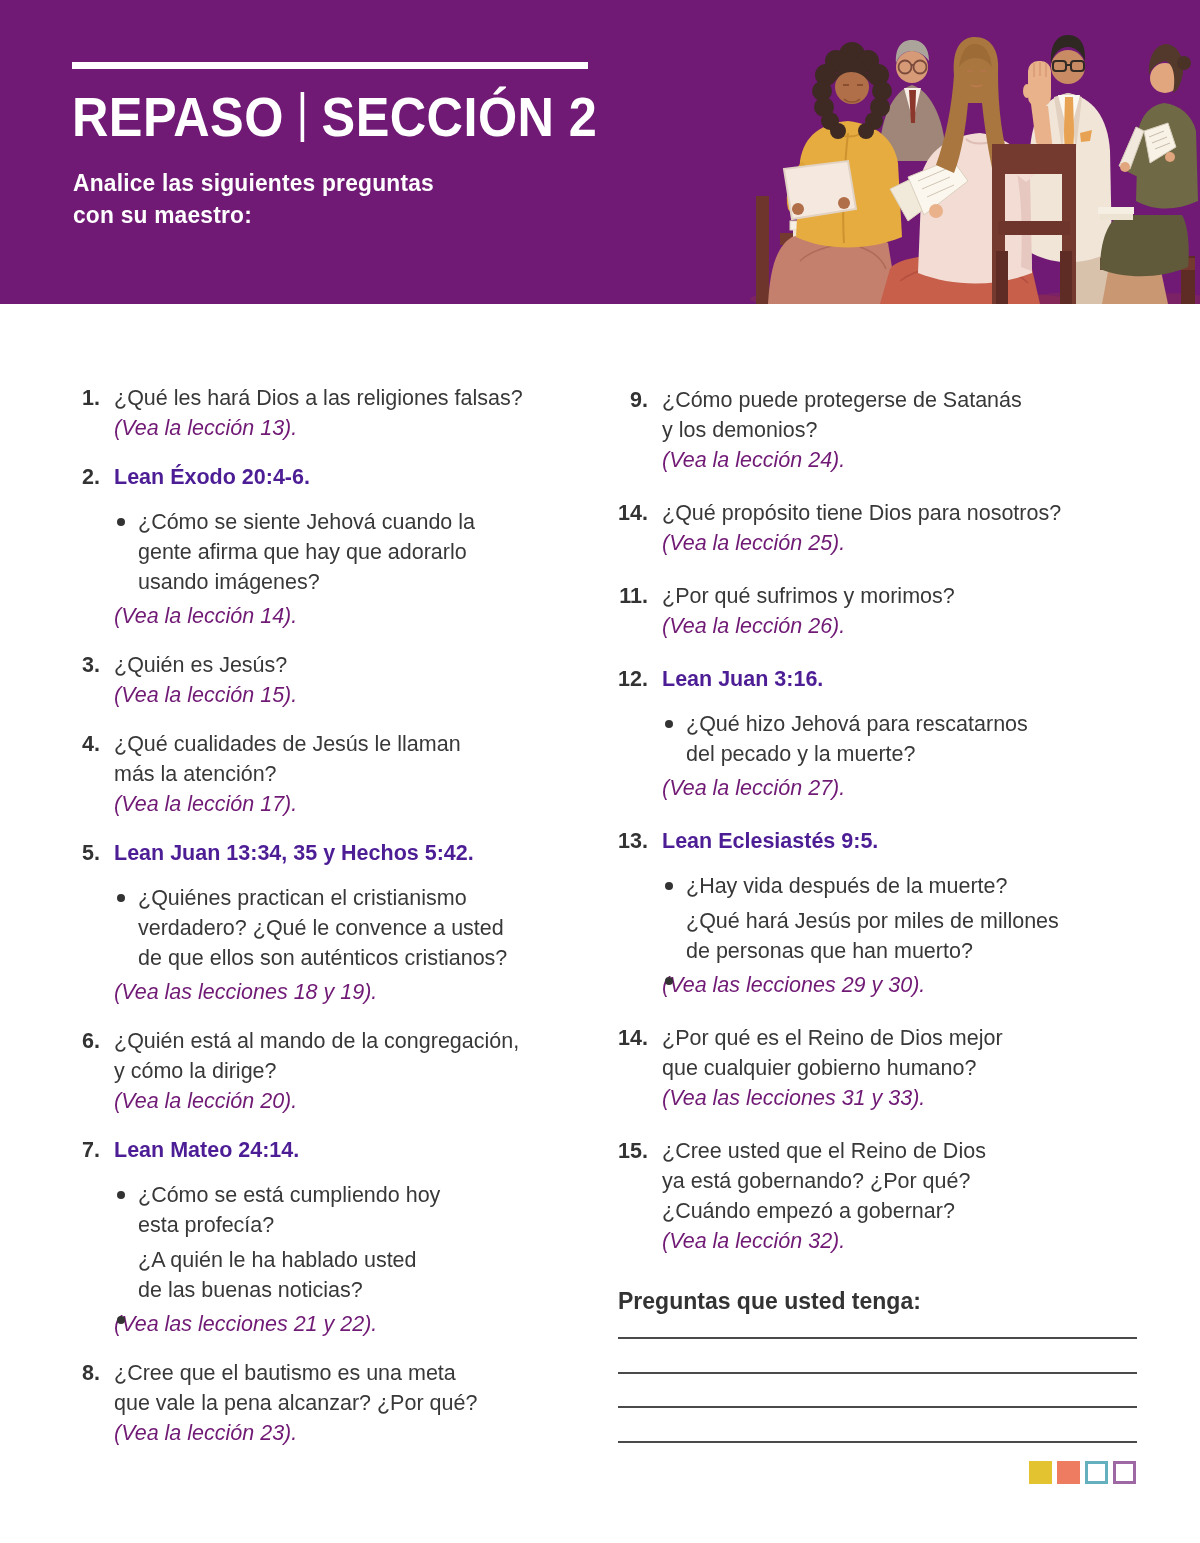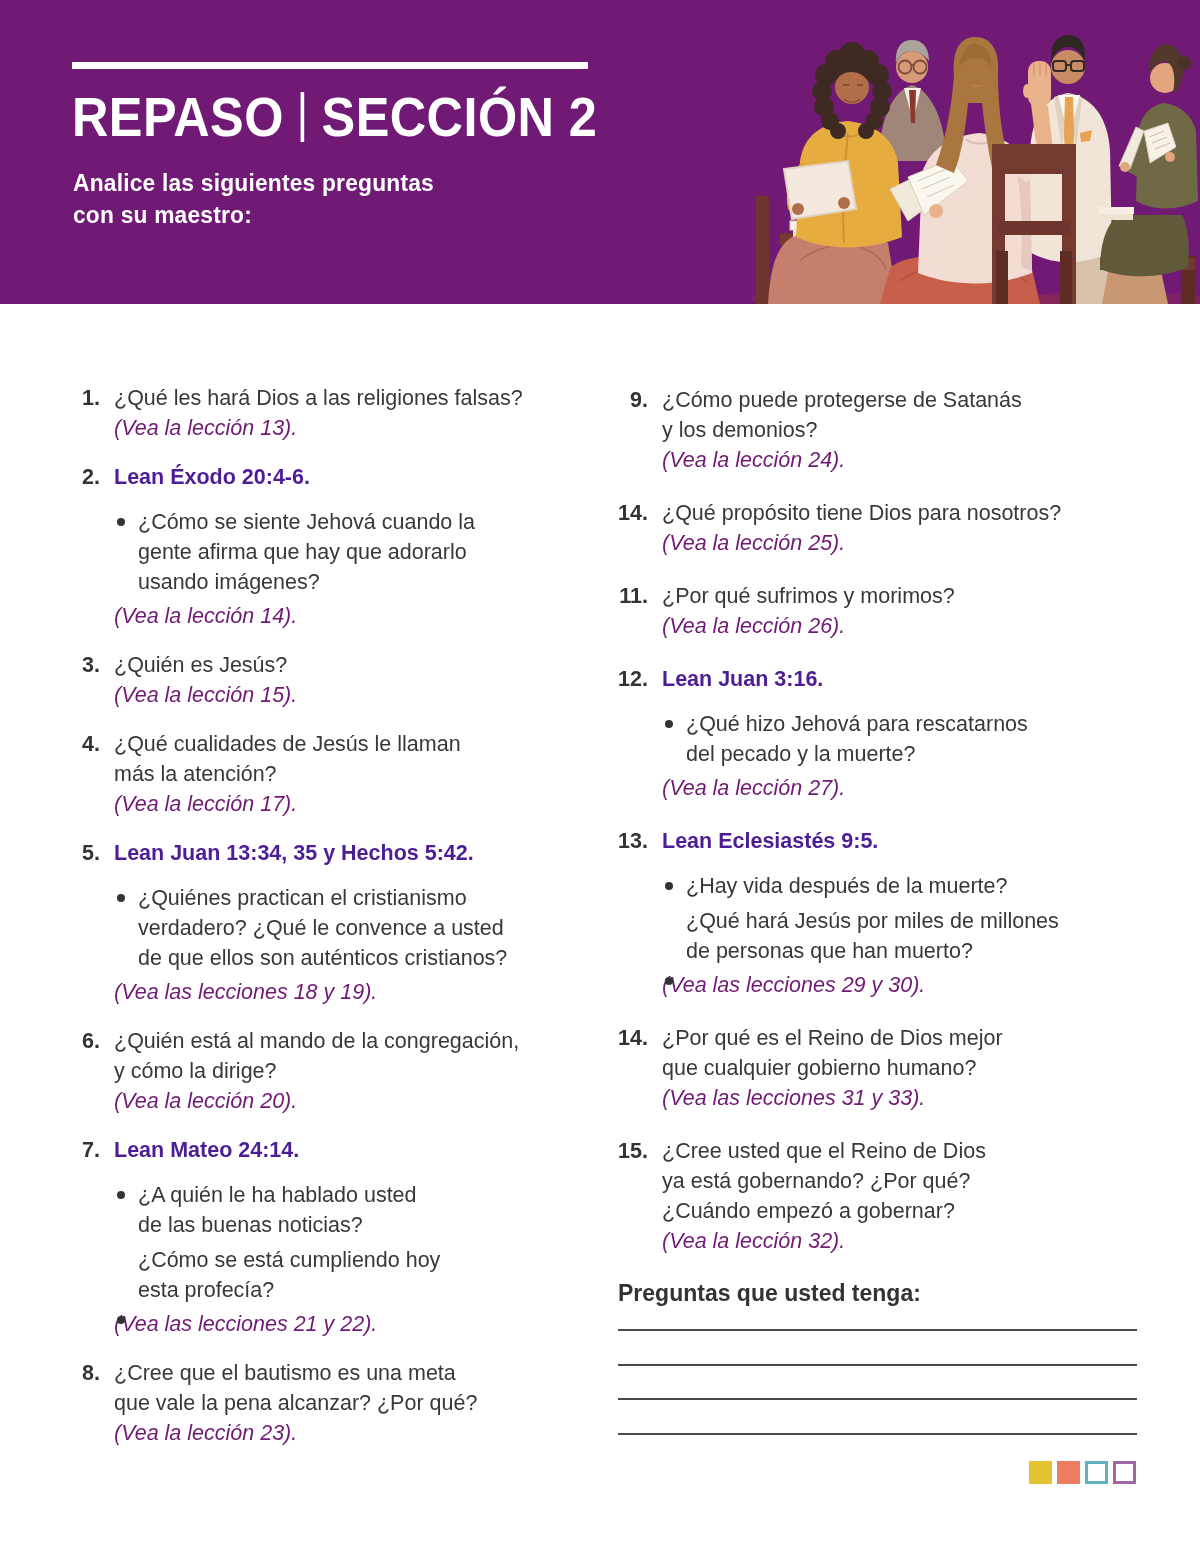--- a/index.html
+++ b/index.html
@@ -33,21 +33,21 @@
   .qhead{font-weight:bold;color:#4c1d95;}
   .qtext,.btext{white-space:pre-line;}
   .bullets{margin-top:15px;}
   .bullet{display:flex;}
   .bullet + .bullet{margin-top:5px;align-items:flex-end;}
   .dot{flex:0 0 24px;position:relative;}
   .dot::after{content:"";position:absolute;left:3px;top:11px;width:8px;height:8px;border-radius:50%;background:#333;}
   .qref{font-style:italic;color:#701a75;}
   .qref.after-bullets{margin-top:4px;}
   
-  .notes{margin-top:24px;margin-left:10px;}
+  .notes{margin-top:32px;margin-left:10px;}
   .notes-heading{margin:0;font-size:23px;line-height:26px;font-weight:bold;color:#333;}
   .note-line{width:519px;height:0;border-top:2px solid #4a4a4a;margin-top:32.5px;}
   .note-line.first{margin-top:23px;}
   
   .footer-squares{position:absolute;left:1029px;top:1461px;display:flex;gap:5px;}
   .square{width:23px;height:23px;box-sizing:border-box;}
 </style>
 </head>
 <body>
 
@@ -248,27 +248,27 @@
           <div class="qref">(Vea la lección 20).</div>
         </div>
       </div>
       <div class="q">
         <div class="qnum">7.</div>
         <div class="qbody">
           <div class="qhead">Lean Mateo 24:14.</div>
           <div class="bullets">
             <div class="bullet">
               <span class="dot"></span>
+              <div class="btext">¿Cómo se está cumpliendo hoy
+esta profecía?</div>
+            </div>
+            <div class="bullet">
+              <span class="dot"></span>
               <div class="btext">¿A quién le ha hablado usted
 de las buenas noticias?</div>
-            </div>
-            <div class="bullet">
-              <span class="dot"></span>
-              <div class="btext">¿Cómo se está cumpliendo hoy
-esta profecía?</div>
             </div>
           </div>
           <div class="qref after-bullets">(Vea las lecciones 21 y 22).</div>
         </div>
       </div>
       <div class="q">
         <div class="qnum">8.</div>
         <div class="qbody">
           <div class="qtext">¿Cree que el bautismo es una meta
 que vale la pena alcanzar? ¿Por qué?</div>

